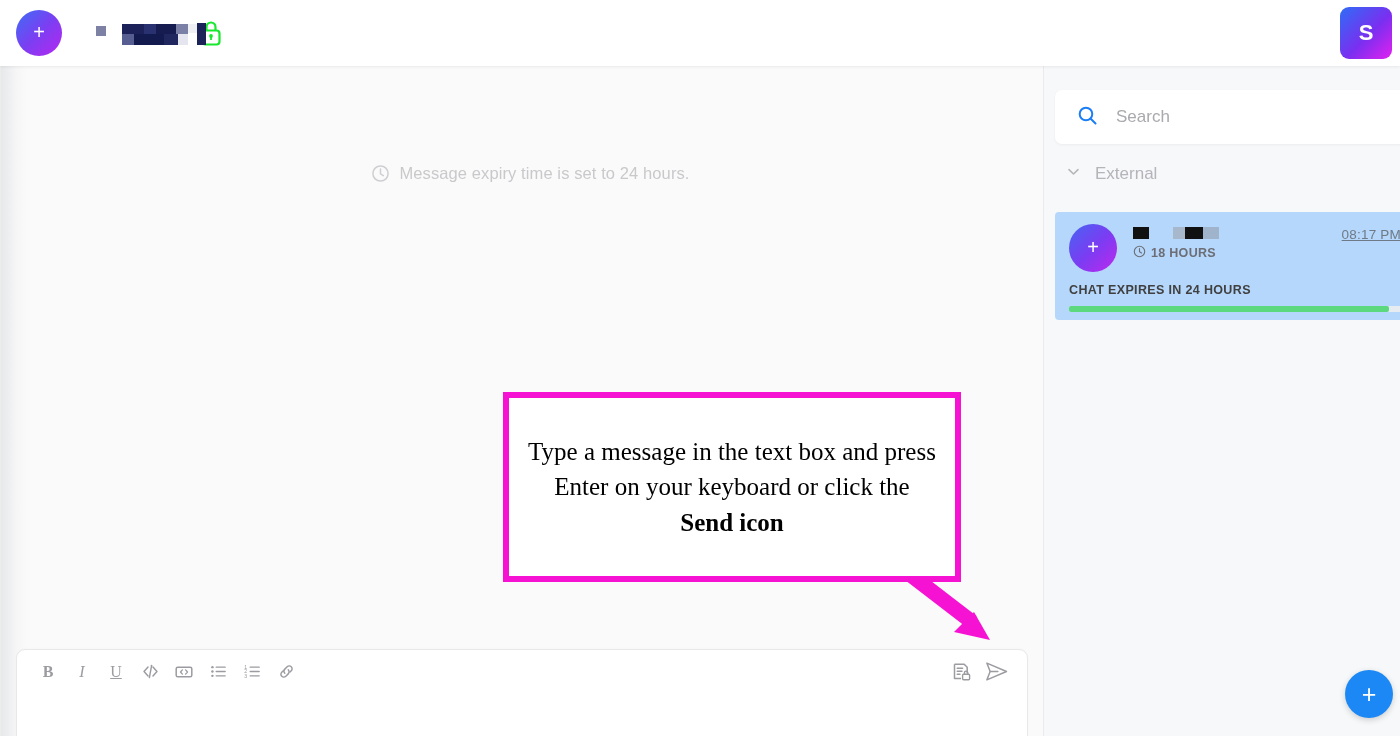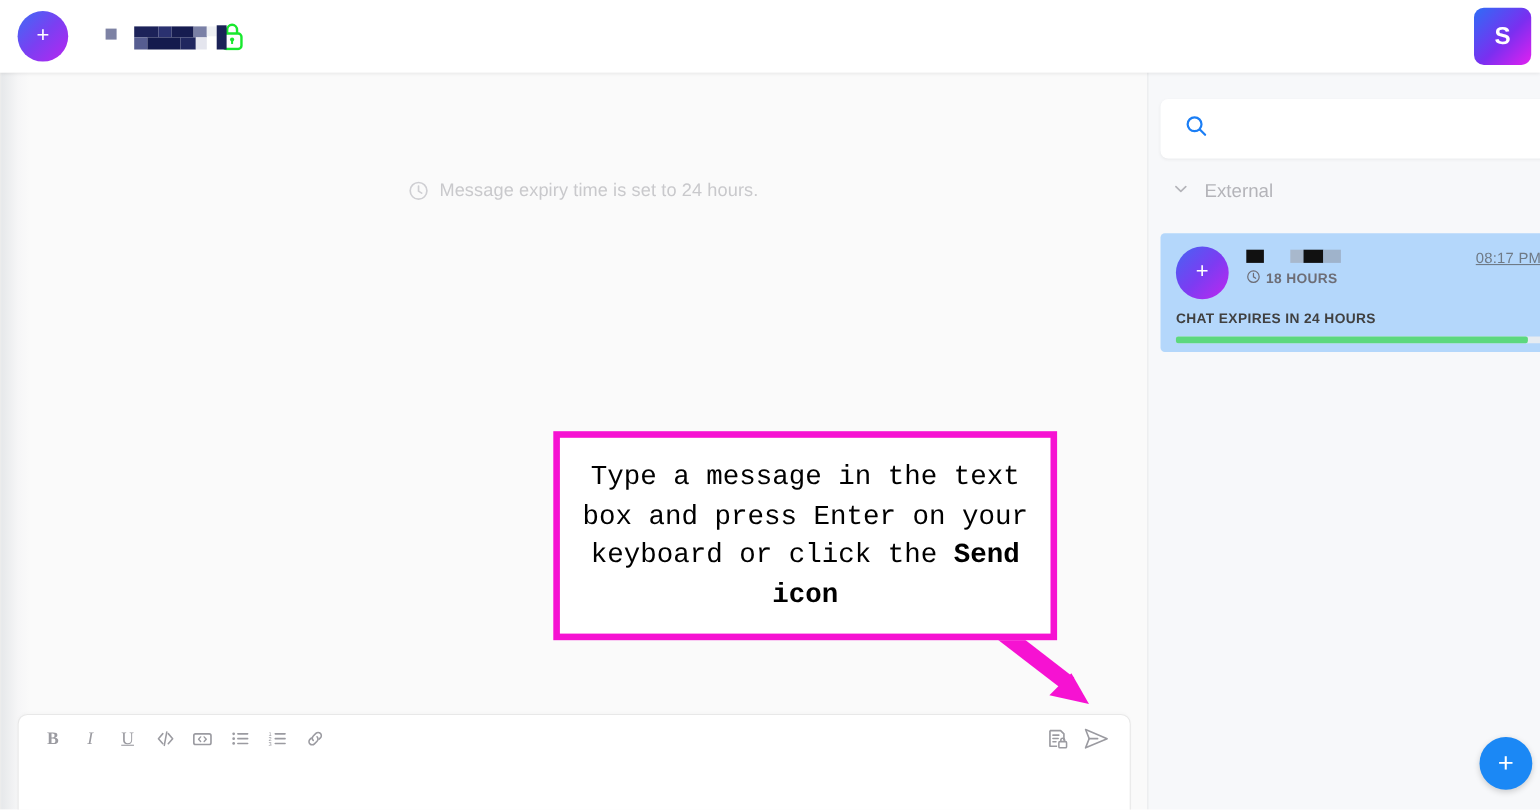--- a/index.html
+++ b/index.html
@@ -67,21 +67,21 @@
   .expiry-notice .clock { display: flex; }
 
   
   .callout {
     position: absolute; left: 503px; top: 392px; width: 458px; height: 190px;
     background: #ffffff; border: 6px solid #f612d2;
     display: flex; align-items: center; justify-content: center;
     z-index: 25;
   }
   .callout-text {
-    font-family: Liberation Mono, monospace;
+    font-family: Liberation Serif, serif;
     font-size: 25px; line-height: 1.42; color: #000; text-align: center;
     padding: 0 18px;
   }
   .callout-text b { font-weight: bold; }
   .callout-arrow { position: absolute; left: 890px; top: 560px; z-index: 24; }
 
   
   .composer {
     position: absolute; left: 16px; top: 649px; width: 1012px; height: 100px;
     background: #fff; border: 1px solid #e8e8e8; border-radius: 9px;
@@ -306,20 +306,21 @@
 
   <div class="sidebar">
 
     <div class="search-wrap">
       <span>
         <svg width="21" height="21" viewBox="0 0 22 22" fill="none">
           <circle cx="9.4" cy="9.4" r="6.6" stroke="#1b7ef5" stroke-width="2.1"></circle>
           <path d="M14.4 14.4 L19.4 19.4" stroke="#1b7ef5" stroke-width="2.1" stroke-linecap="round"></path>
         </svg>
       </span>
+      <input class="search-input" type="text" placeholder="Search" style="">
     </div>
 
     <div class="section-head">
       <span>
         <svg width="15" height="15" viewBox="0 0 16 16" fill="none">
           <path d="M3.2 6 L8 10.6 L12.8 6" stroke="#b4b4b9" stroke-width="1.6" stroke-linecap="round" stroke-linejoin="round"></path>
         </svg>
       </span>
       <span>External</span>
     </div>

